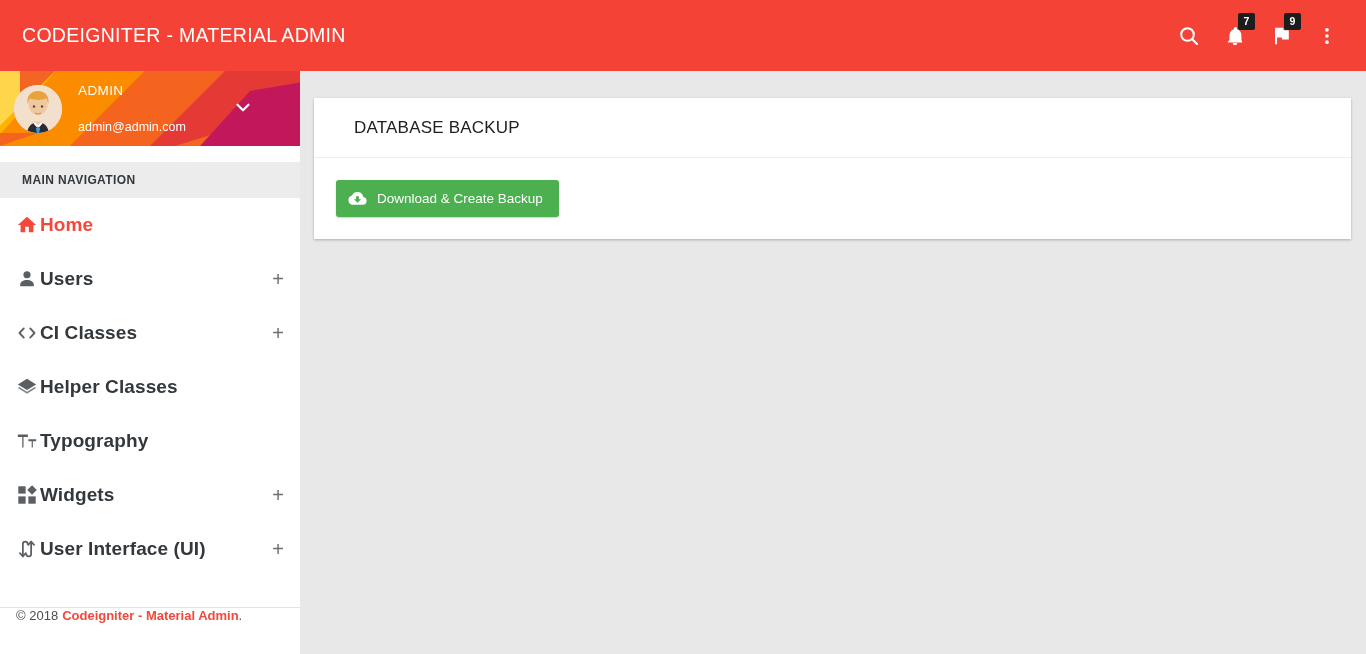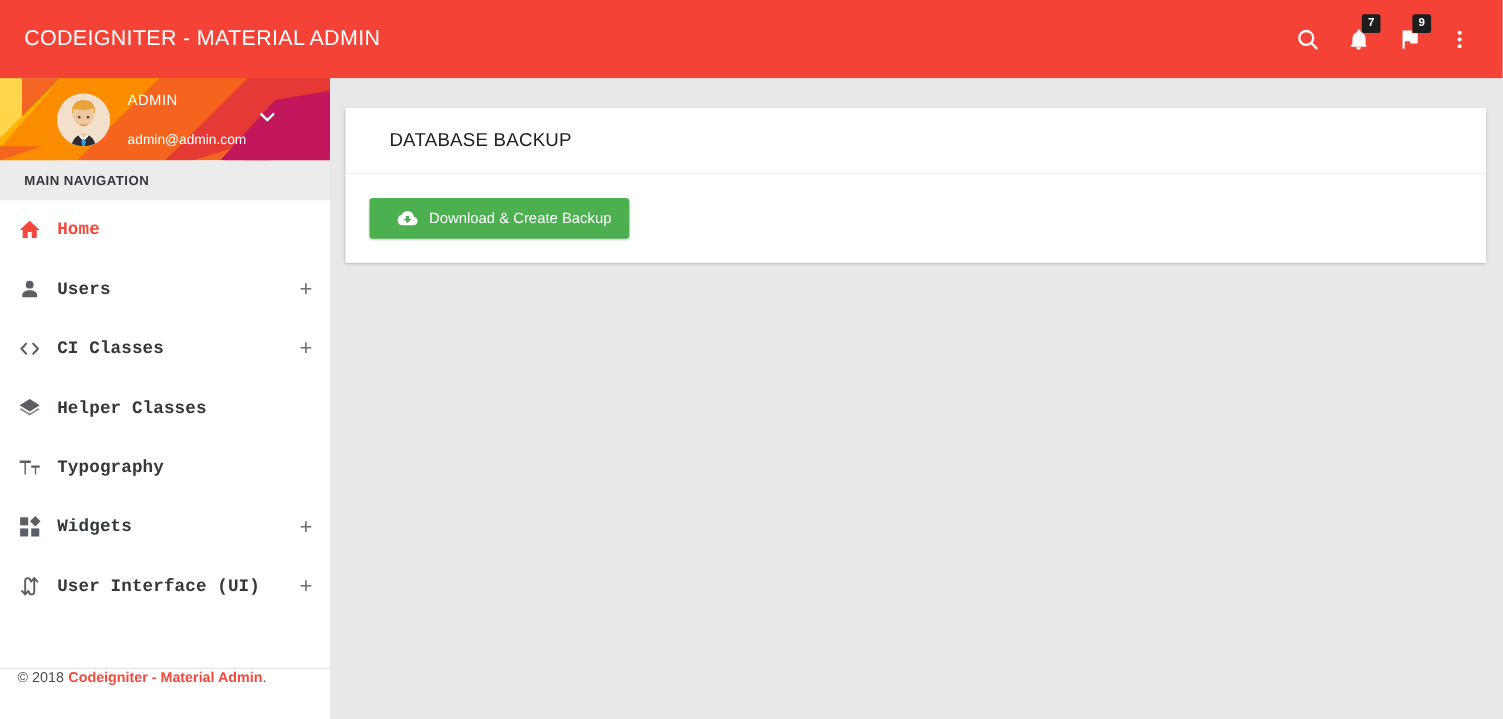--- a/index.html
+++ b/index.html
@@ -54,23 +54,22 @@
   
   .sidebar {
     position: absolute; top: 71px; left: 0;
     width: 300px; height: 583px;
     background: #ffffff;
     z-index: 20;
     overflow: hidden;
   }
   .user-panel {
     position: relative;
-    height: 75px;
+    height: 91px;
     overflow: hidden;
-    padding-left: 38px;
   }
   .user-panel .bgwrap { position: absolute; inset: 0; overflow: hidden; }
   .user-panel .bgwrap svg { position: absolute; top: 0; left: 0; }
   .user-row {
     position: relative;
     display: flex; align-items: center;
     height: 75px;
     padding-left: 14px;
     z-index: 2;
   }
@@ -109,24 +108,22 @@
     padding: 0 16px 0 14px;
     cursor: pointer;
     color: #33383c;
   }
   .nav-item .nav-ico {
     width: 26px; flex: 0 0 26px;
     display: flex; align-items: center; justify-content: center;
     color: #5b5f63;
   }
   .nav-item .nav-label {
-    margin-left: 12px;
-    font-size: 16px; font-weight: bold;
+    font-size: 19px; font-weight: bold;
     letter-spacing: 0.1px;
-    font-family: Liberation Mono, monospace;
   }
   .nav-item.active { color: #f4483c; }
   .nav-item.active .nav-ico { color: #f4483c; }
   .nav-item.active .nav-label { color: #f4483c; }
   .nav-plus {
     margin-left: auto;
     color: #6a6f73;
     font-size: 20px;
     line-height: 1;
     font-weight: 300;
@@ -174,21 +171,21 @@
     letter-spacing: 0.2px;
   }
   .card-body { padding: 22px; }
 
   .btn-green {
     display: inline-flex; align-items: center;
     height: 37px;
     background: #4aa css;
     border: none;
     border-radius: 3px;
-    padding: 0 16px 0 25px;
+    padding: 0 16px 0 12px;
     cursor: pointer;
     box-shadow: 0 1px 2px rgba(0,0,0,0.20);
   }
   .btn-green {
     background: #4caf50;
   }
   .btn-green .bico { display: flex; align-items: center; color: #ffffff; }
   .btn-green .blabel {
     color: #ffffff;
     font-size: 13.5px;

